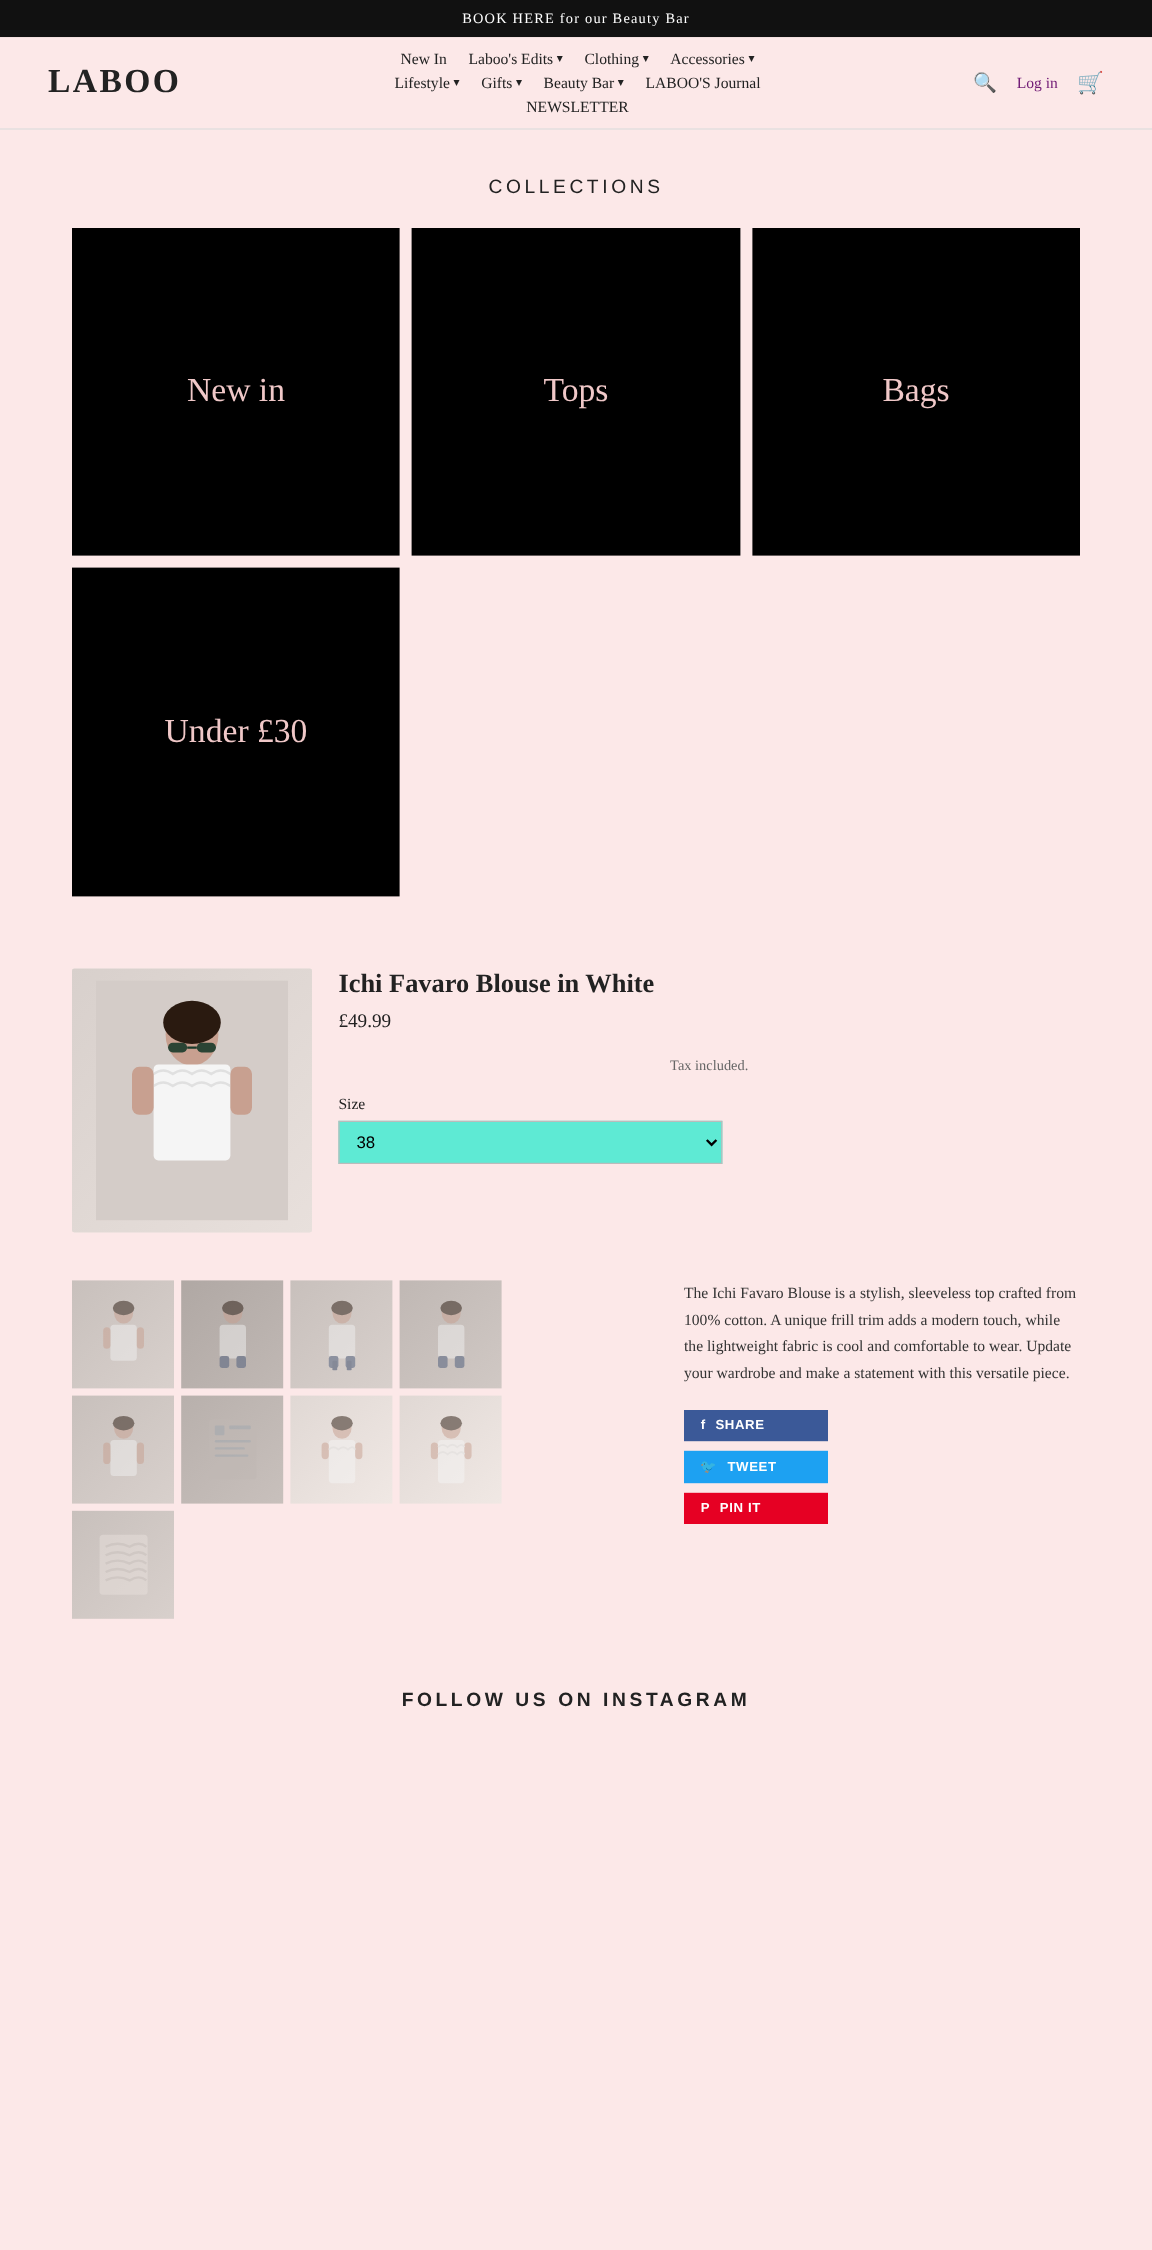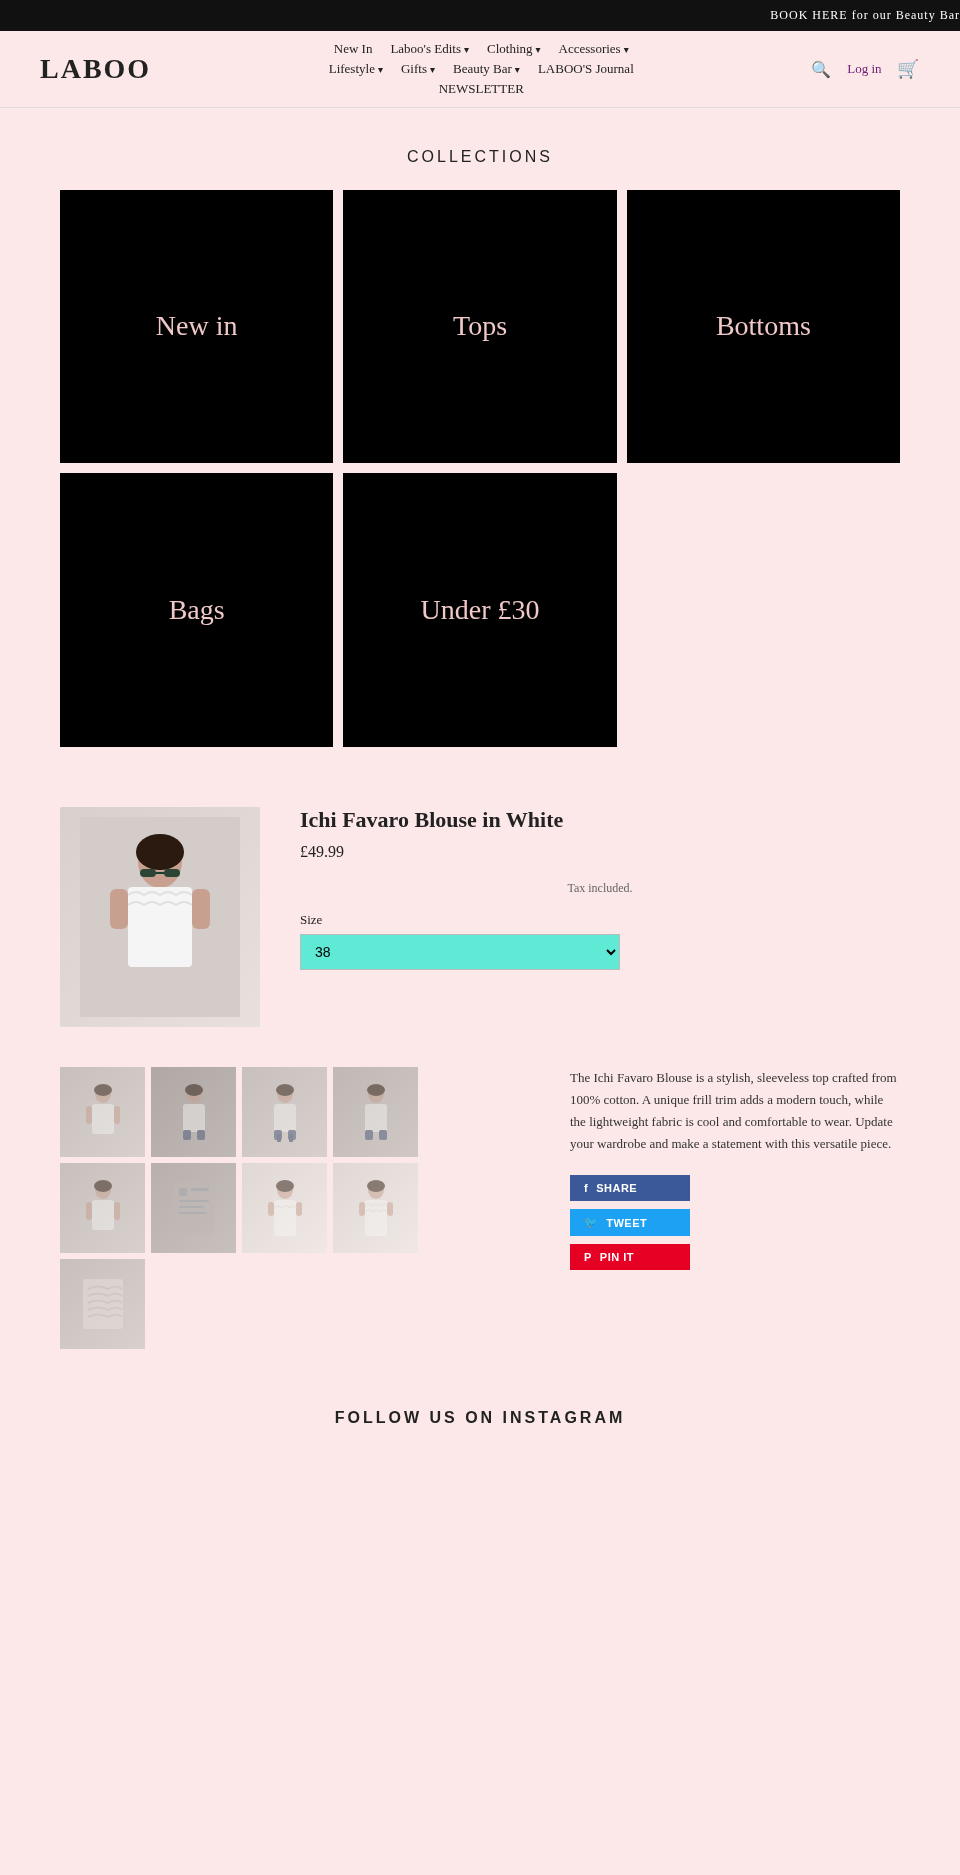--- a/index.html
+++ b/index.html
@@ -7,21 +7,21 @@
       background-color: #fce8e8;
       font-family: 'Georgia', serif;
       color: #222;
       width: 960px;
     }
 
     
     .top-banner {
       background: #111;
       color: #fff;
-      text-align: right;
+      text-align: center;
       padding: 8px 0;
       font-size: 12px;
       letter-spacing: 1px;
     }
 
     
     header {
       background: #fce8e8;
       padding: 10px 40px;
       display: flex;
@@ -92,21 +92,21 @@
       font-size: 28px;
       font-family: 'Georgia', serif;
       text-align: center;
       line-height: 1.3;
     }
 
     
     .product-section {
       padding: 40px 60px;
       display: flex;
-      gap: 40px;
+      gap: 22px;
       align-items: flex-start;
     }
     .product-main-image {
       width: 200px;
       flex-shrink: 0;
       background: #e8e0dc;
       border-radius: 2px;
       overflow: hidden;
       display: flex;
       align-items: center;
@@ -288,23 +288,20 @@
 </header>
 
 <div class="collections-section">
   <div class="collections-title">COLLECTIONS</div>
   <div class="collections-grid">
     <div class="collection-card">
       <span>New in</span>
     </div>
     <div class="collection-card">
       <span>Tops</span>
-    </div>
-    <div class="collection-card">
-      <span>Bottoms</span>
     </div>
     <div class="collection-card">
       <span>Bags</span>
     </div>
     <div class="collection-card">
       <span>Under £30</span>
     </div>
   </div>
 </div>
 

